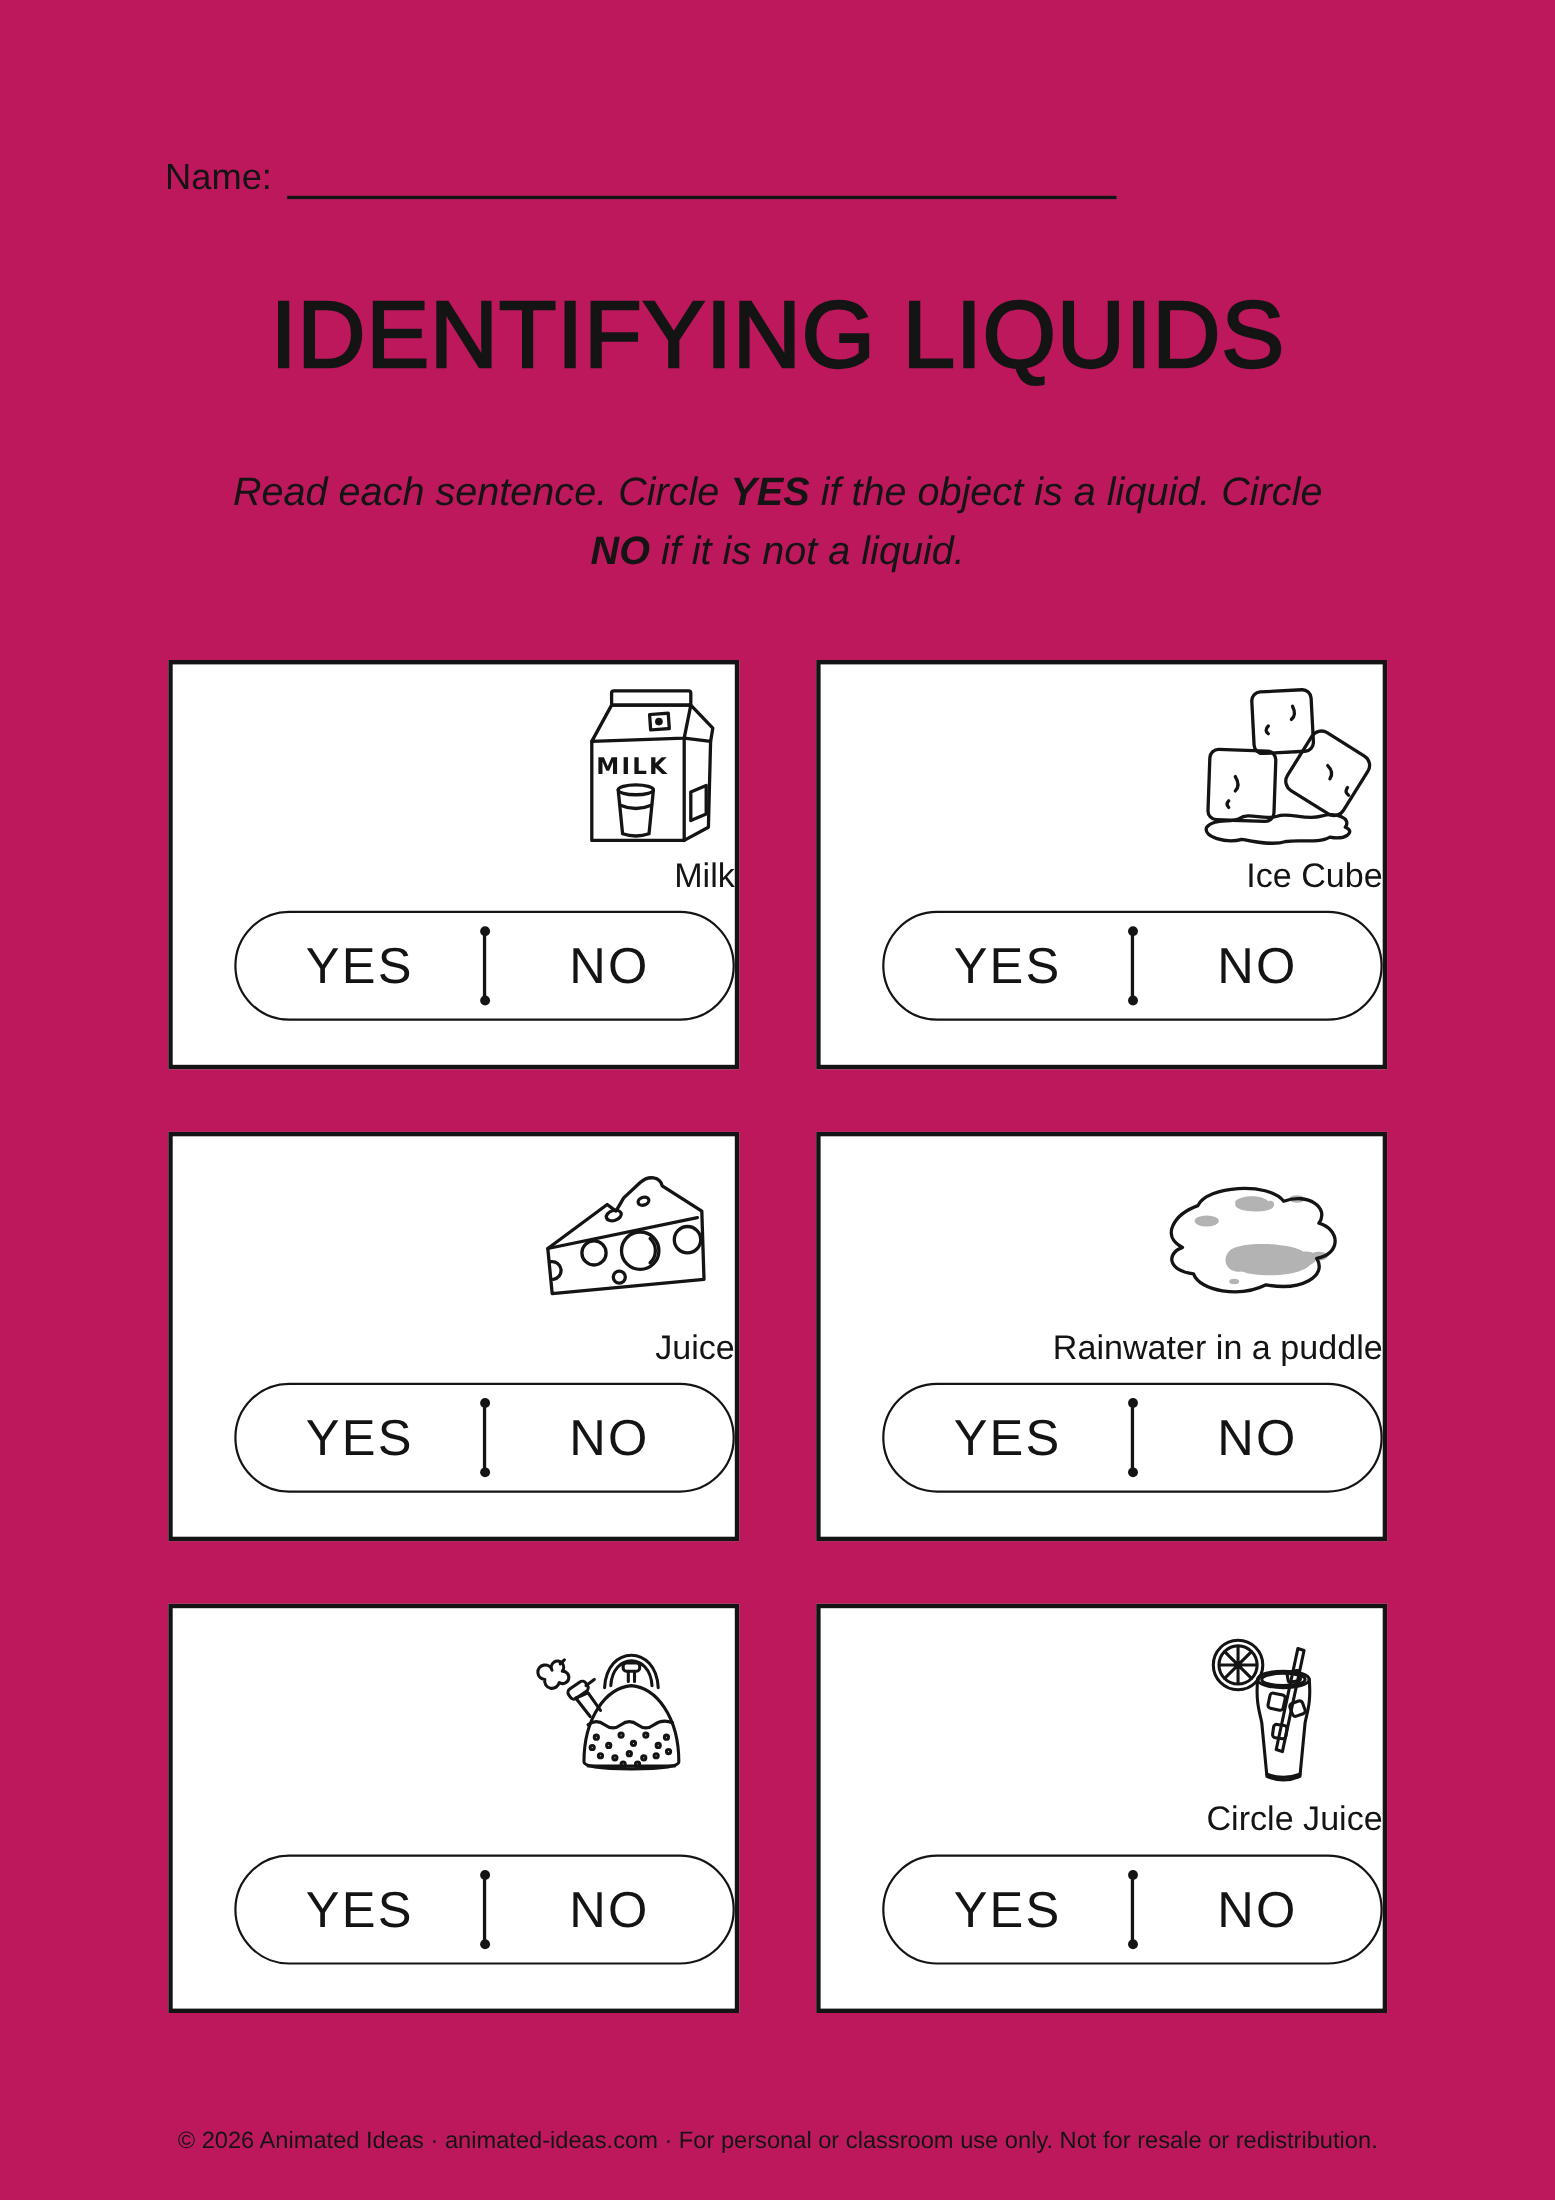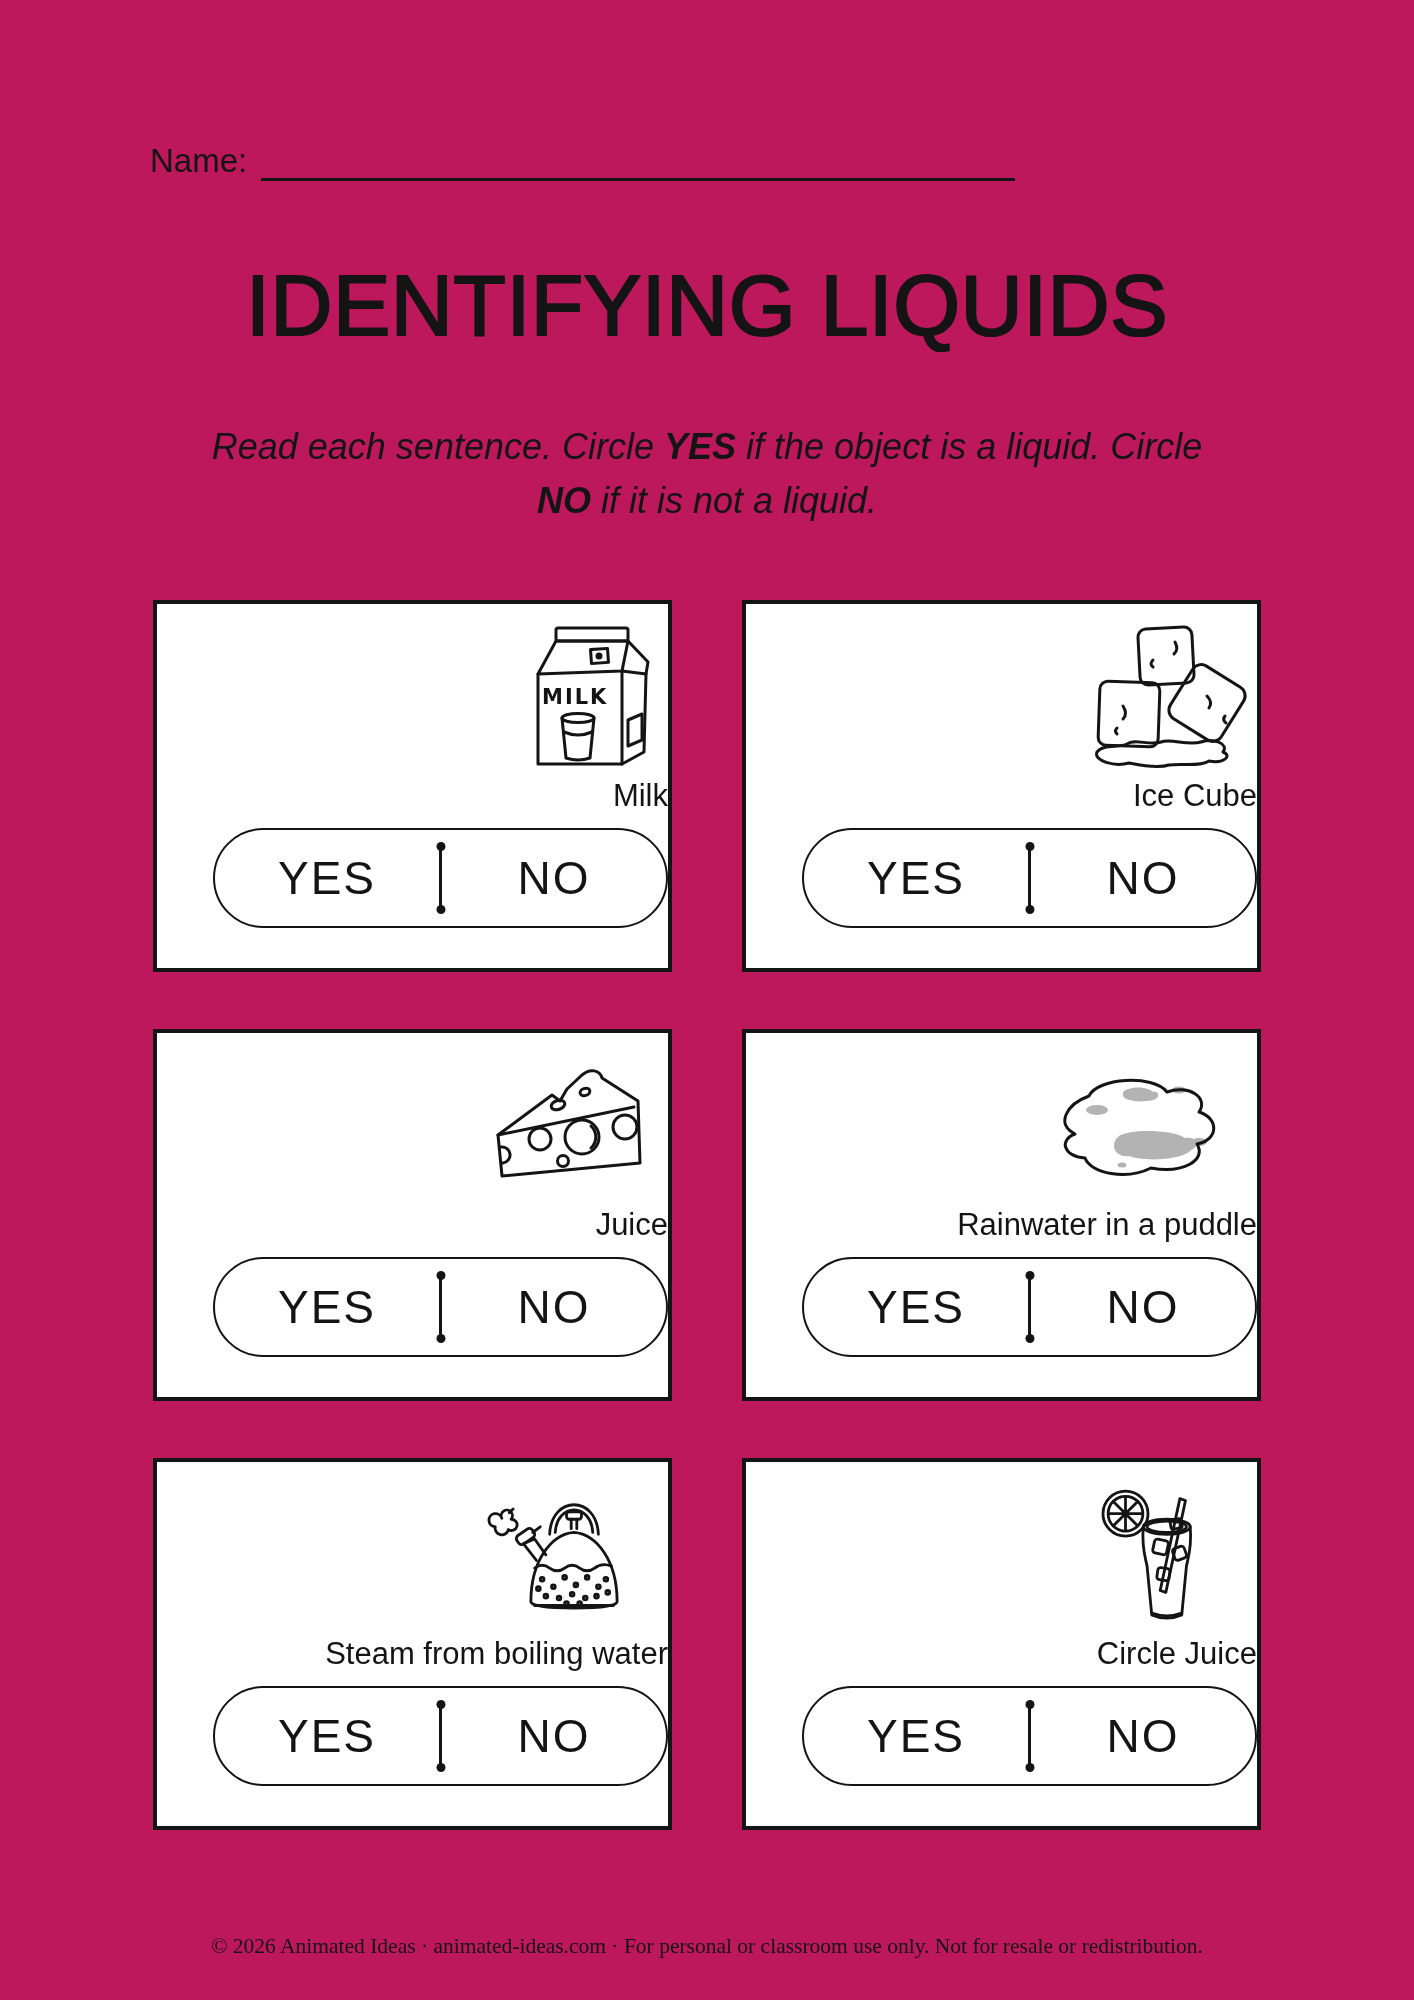--- a/index.html
+++ b/index.html
@@ -63,21 +63,21 @@
   }
   .divider::before,.divider::after{
     content:"";position:absolute;left:50%;transform:translateX(-50%);
     width:9px;height:9px;border-radius:50%;background:#141414;
   }
   .divider::before{top:-5px;}
   .divider::after{bottom:-5px;}
   
   .footer{
     position:absolute;top:1934px;left:0;width:100%;
-    text-align:center;font-size:21.5px;font-family:Liberation Serif, serif;
+    text-align:center;font-size:21.5px;
   }
   svg .ln{stroke:#141414;stroke-width:3;fill:none;stroke-linecap:round;stroke-linejoin:round;}
   svg .fillgray{fill:#b3b3b3;stroke:none;}
   svg .filldark{fill:#141414;stroke:none;}
 </style>
 </head>
 <body>
 
 <div class="page">
 
@@ -224,21 +224,20 @@
               <circle cx="98" cy="124" r="2"></circle>
             <circle cx="112" cy="128" r="2"></circle>
               <circle cx="124" cy="126" r="2"></circle>
             <circle cx="62" cy="118" r="2"></circle>
               <circle cx="136" cy="122" r="2"></circle>
             <circle cx="92" cy="134" r="2"></circle>
               <circle cx="106" cy="134" r="2"></circle>
           </g>
         </svg>
       </div>
-      <div class="item-label">Steam from boiling water</div>
       <div class="pill">
         <span class="opt">YES</span>
         <span class="divider"></span>
         <span class="opt">NO</span>
       </div>
     </div>
 
     <div class="card">
       <div class="illus">
         <svg width="188" height="150" viewBox="0 0 200 160">

